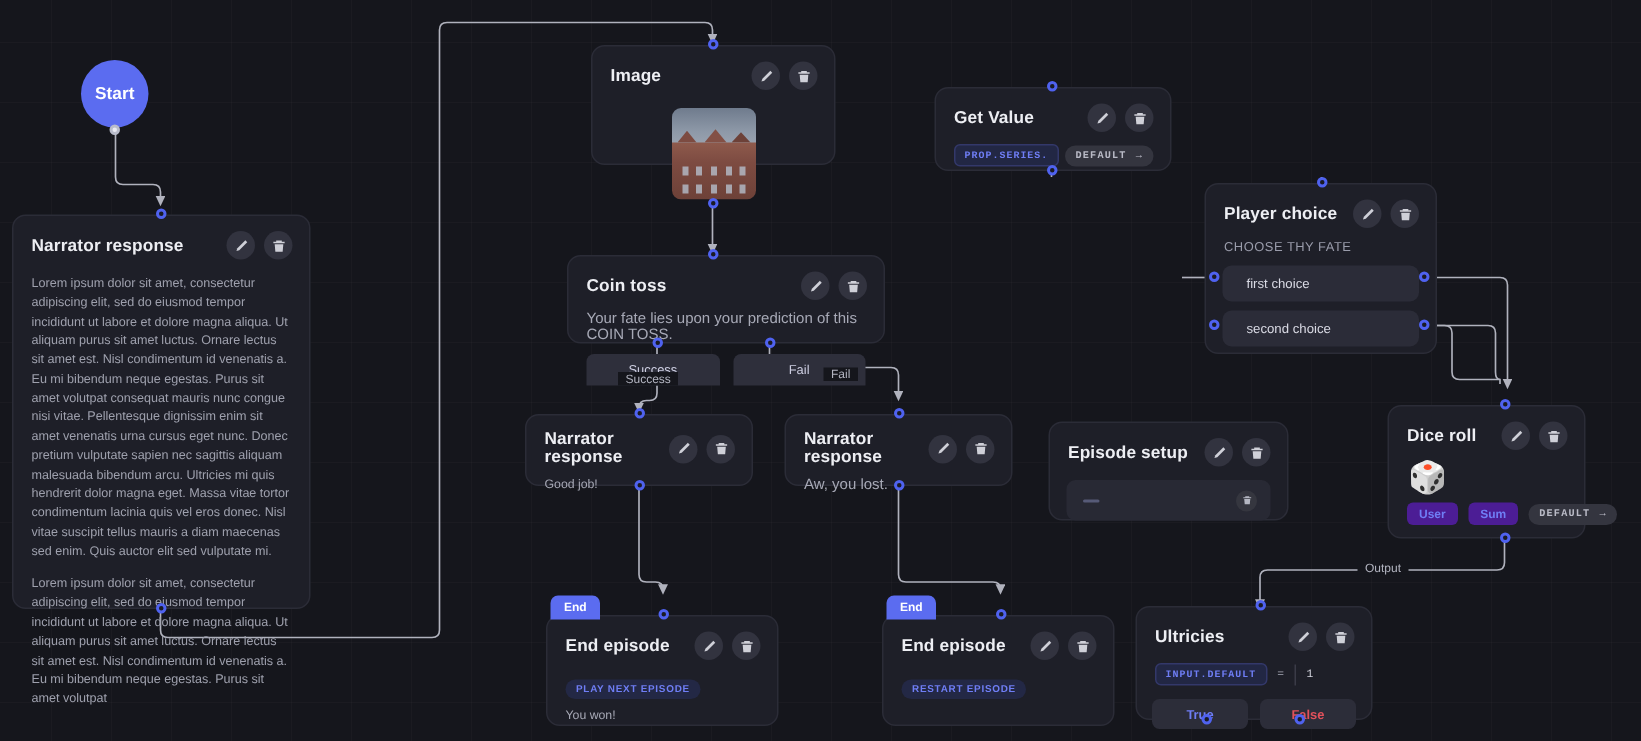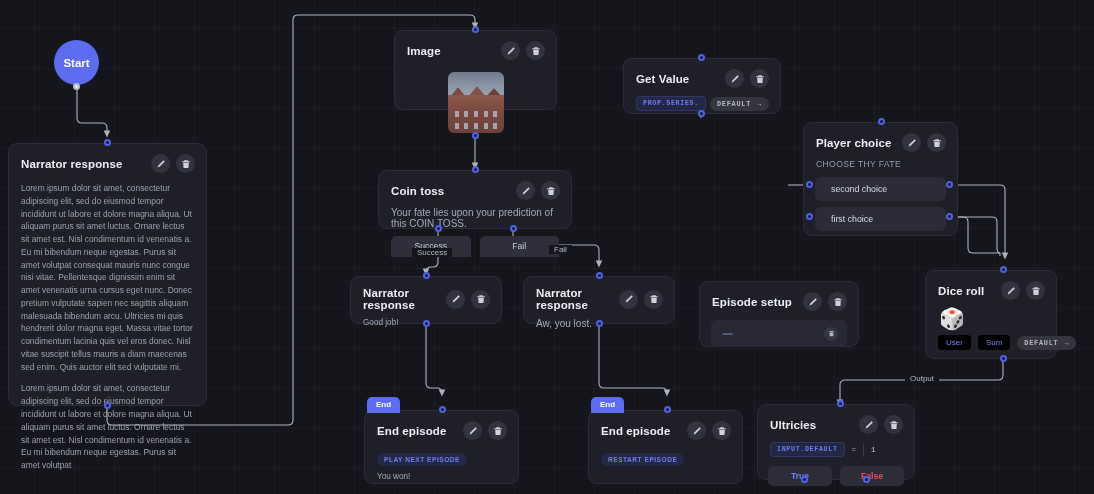--- a/index.html
+++ b/index.html
@@ -133,22 +133,22 @@
   .photo .win {
     position: absolute; width: 4px; height: 6px; background: #b9c6d4; opacity: .75;
   }
   .photo .roofA { position:absolute; bottom:62%; left:4px; width:13px; height:8px; background:#7d4b41; clip-path: polygon(0 100%,50% 0,100% 100%); }
   .photo .roofB { position:absolute; bottom:62%; left:22px; width:15px; height:9px; background:#835045; clip-path: polygon(0 100%,50% 0,100% 100%); }
   .photo .roofC { position:absolute; bottom:62%; left:40px; width:13px; height:7px; background:#6d4138; clip-path: polygon(0 100%,50% 0,100% 100%); }
 
   .dice { font-size: 21px; line-height: 1; padding: 8px 0 2px 13px; }
   .dice-tags { display: flex; align-items: center; gap: 7px; padding: 4px 12px 11px; }
   .tag-blue {
-    font-size: 8px; font-weight: normal; color: #6f7ef5;
-    background: #000000; border-radius: 4px; padding: 3px 8px;
+    font-size: 8px; font-weight: bold; color: #6f7ef5;
+    background: #4c1d95; border-radius: 4px; padding: 3px 8px;
   }
 </style>
 </head>
 <body>
 
 <div id="canvas">
 
   <svg id="edges">
     <defs>
       <marker id="arw" markerWidth="7" markerHeight="7" refX="3.2" refY="3" orient="auto">
@@ -290,33 +290,33 @@
           </span>
         <span class="tool">
             <svg viewBox="0 0 16 16">
               <path d="M5 2h6v1.4h3V5H2V3.4h3zM3.4 6h9.2l-.7 8.2H4.1z"></path>
             </svg>
           </span>
       </span>
     </div>
     <div class="sub-label">CHOOSE THY FATE</div>
     <div class="choice-row">
+      <span>first choice</span>
+    </div>
+    <div class="choice-row">
       <span>second choice</span>
-    </div>
-    <div class="choice-row">
-      <span>first choice</span>
     </div>
   </div>
   <div class="dot" style="left:878px; top:118px;"></div>
   <div class="dot" style="left:806px; top:181px;"></div>
   <div class="dot" style="left:946px; top:181px;"></div>
   <div class="dot" style="left:806px; top:213px;"></div>
   <div class="dot" style="left:946px; top:213px;"></div>
 
-  <div class="node" style="left:378px; top:170px; width:194px; height:59px;">
+  <div class="node" style="left:378px; top:170px; width:212px; height:59px;">
     <div class="node-head">
       <span class="node-title">Coin toss</span>
       <span class="tools">
         <span class="tool">
             <svg viewBox="0 0 16 16">
               <path d="M12.1 1.9l2 2L5.6 12.4 2.6 13.4l1-3z"></path>
             </svg>
           </span>
         <span class="tool">
             <svg viewBox="0 0 16 16">

